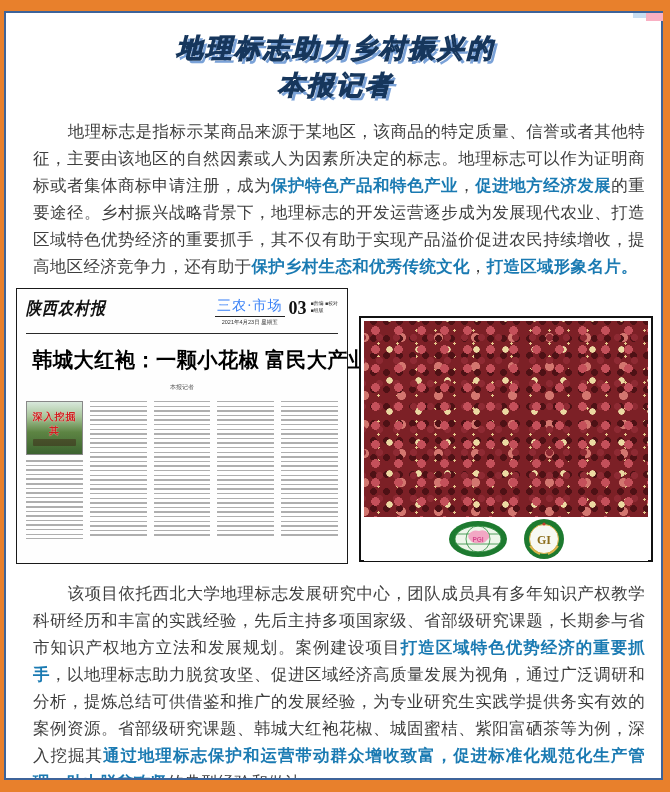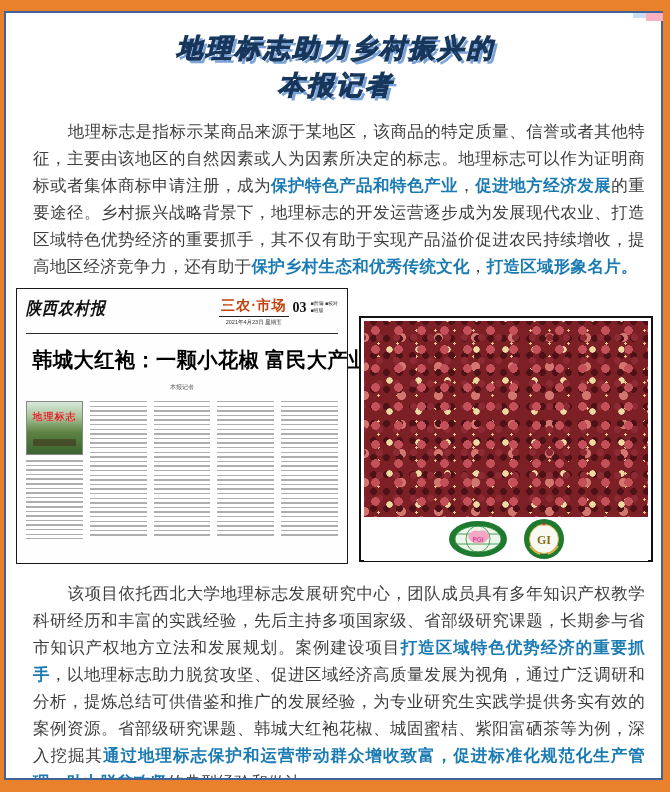--- a/index.html
+++ b/index.html
@@ -49,25 +49,25 @@
   .np-header{display:flex;justify-content:space-between;align-items:flex-start;height:34px;}
   .np-masthead{
     font-family:"Liberation Serif","DejaVu Serif",serif;
     font-style:italic;font-weight:bold;font-size:15px;color:#111;
     transform:scaleY(1.15);margin-top:2px;letter-spacing:1px;
   }
   .np-right{display:flex;align-items:flex-start;gap:4px;}
   .np-secwrap{text-align:center;}
   .np-section{
     font-family:"Liberation Serif","DejaVu Serif",serif;
-    font-weight:bold;font-size:14px;color:#c2410c;letter-spacing:1px;
+    font-weight:normal;font-size:14px;color:#3b82f6;letter-spacing:1px;
     border-bottom:1.5px solid #222;padding:0 2px 1px 2px;display:block;
   }
   .np-date{font-size:5.5px;color:#333;margin-top:2px;white-space:nowrap;}
-  .np-pageno{font-size:14px;font-weight:900;color:#111;line-height:22px;font-family:"Liberation Serif",serif;}
+  .np-pageno{font-size:18px;font-weight:900;color:#111;line-height:22px;font-family:"Liberation Serif",serif;}
   .np-credits{font-size:5px;color:#333;line-height:7px;text-align:left;margin-top:3px;white-space:nowrap;}
   .np-rule{border:none;border-top:1.5px solid #2a2a2a;margin:2px 0 0 0;}
   .np-headline{
     margin-top:12px;text-align:center;
     font-size:21px;font-weight:900;color:#000;letter-spacing:0.5px;
     white-space:nowrap;transform:scaleX(0.96);
   }
   .np-byline{margin-top:9px;text-align:center;font-size:6px;color:#555;}
   .np-cols{display:flex;gap:7px;margin-top:9px;height:138px;}
   .np-col{flex:1;display:flex;flex-direction:column;}
@@ -147,21 +147,21 @@
                 <div>■组版</div>
               </div>
             </div>
           </div>
           <hr class="np-rule">
           <div class="np-headline">韩城大红袍：一颗小花椒  富民大产业</div>
           <div class="np-byline">本报记者</div>
           <div class="np-cols">
             <div class="np-col">
               <div class="np-photo">
-                <div class="np-photo-title">地理标志</div>
+                <div class="np-photo-title">深入挖掘其</div>
                 <div class="np-photo-sub"></div>
               </div>
               <div class="np-fill"></div>
             </div>
             <div class="np-col">
                 <div class="np-fill"></div>
               </div>
             <div class="np-col">
                 <div class="np-fill"></div>
               </div>

